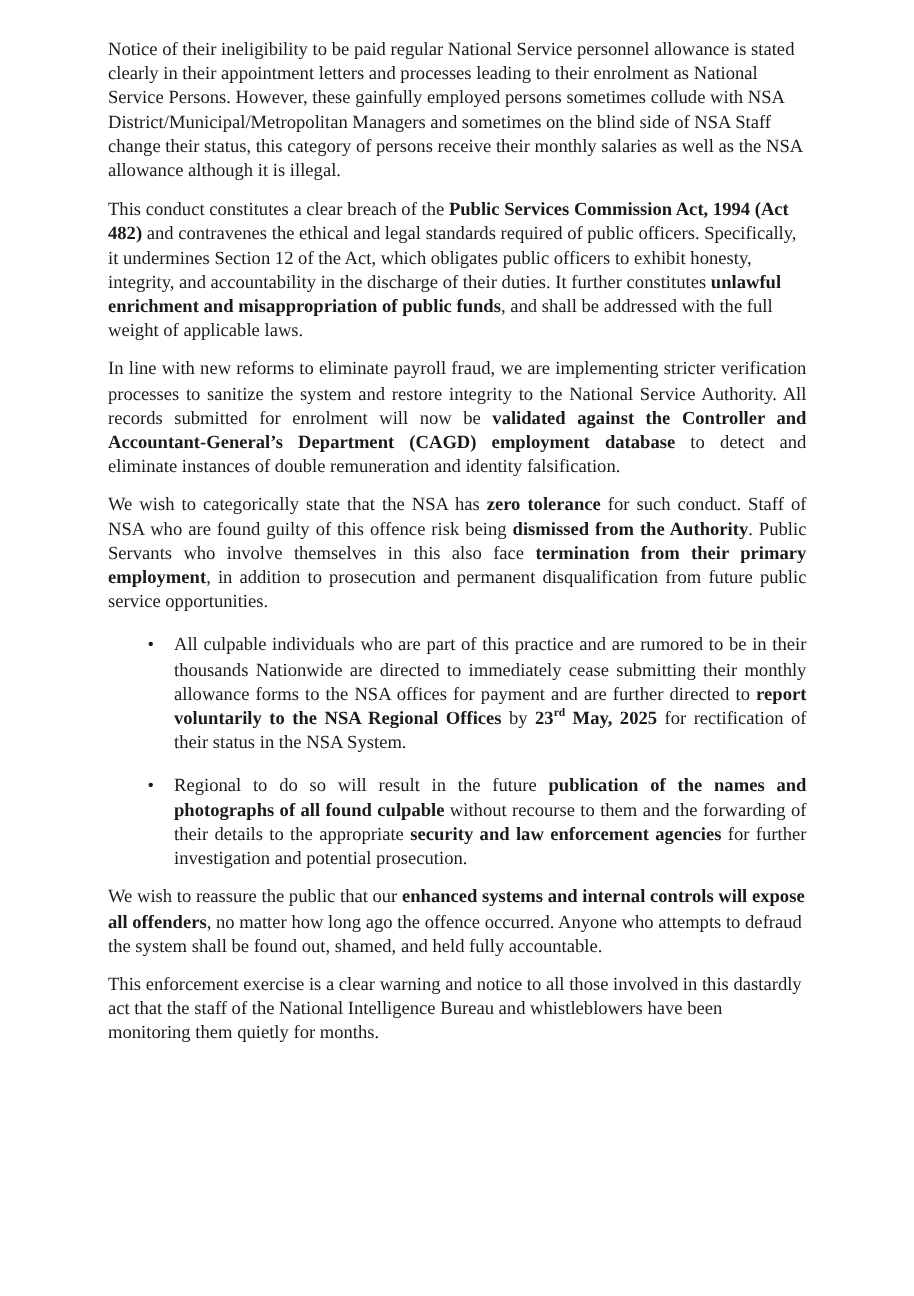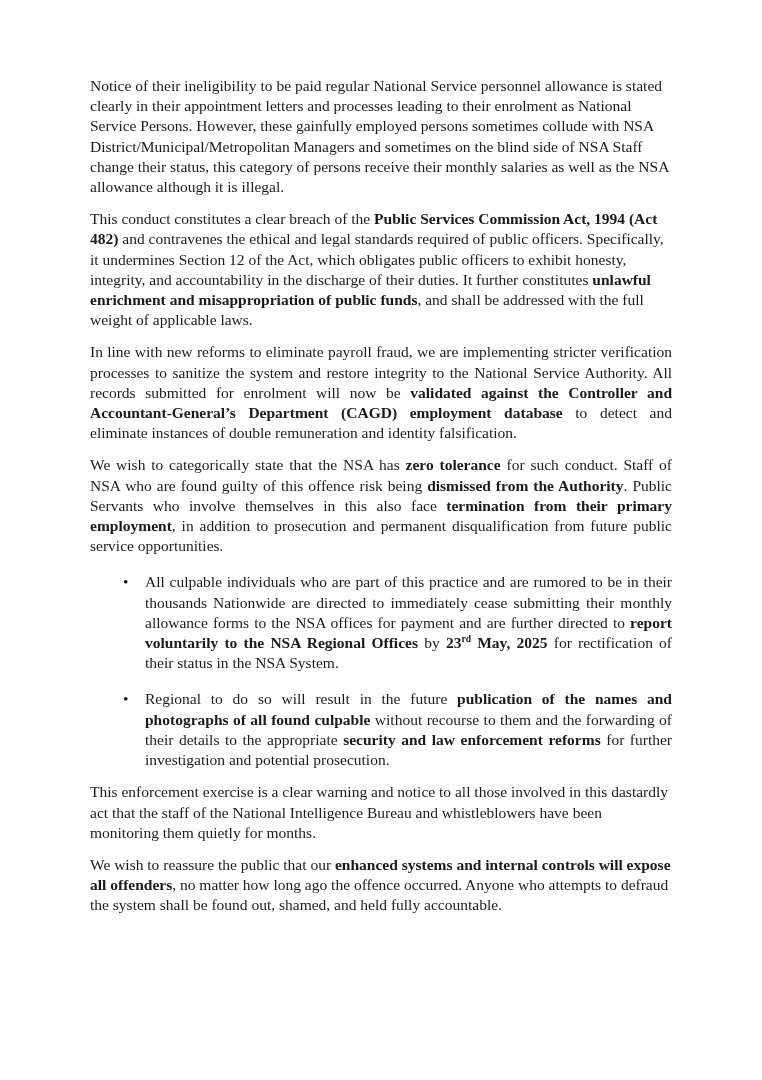--- a/index.html
+++ b/index.html
@@ -6,21 +6,21 @@
     margin: 0;
     padding: 0;
     background: #ffffff;
   }
   .page {
     position: relative;
     width: 762px;
     height: 1080px;
     box-sizing: border-box;
     background: #ffffff;
-    padding: 76px 90px 0 90px;
+    padding: 32px 90px 0 90px;
     font-family: "Liberation Serif", "DejaVu Serif", serif;
     font-size: 15.5px;
     line-height: 20.2px;
     color: #1b1b1b;
     overflow: hidden;
   }
   .page p {
     margin: 0 0 12px 0;
   }
   .page p.align-left { text-align: left; }
@@ -52,18 +52,18 @@
 <body>
 
 <div class="page">
   <div>
       <p class="align-left"><span>Notice of their ineligibility to be paid regular National Service personnel allowance is stated clearly in their appointment letters and processes leading to their enrolment as National Service Persons. However, these gainfully employed persons sometimes collude with NSA District/Municipal/Metropolitan Managers and sometimes on the blind side of NSA Staff change their status, this category of persons receive their monthly salaries as well as the NSA allowance although it is illegal.</span></p>
       <p class="align-left"><span>This conduct constitutes a clear breach of the </span><span class="run-bold">Public Services Commission Act, 1994 (Act 482)</span><span> and contravenes the ethical and legal standards required of public officers. Specifically, it undermines Section 12 of the Act, which obligates public officers to exhibit honesty, integrity, and accountability in the discharge of their duties. It further constitutes </span><span class="run-bold">unlawful enrichment and misappropriation of public funds</span><span>, and shall be addressed with the full weight of applicable laws.</span></p>
       <p class="align-justify"><span>In line with new reforms to eliminate payroll fraud, we are implementing stricter verification processes to sanitize the system and restore integrity to the National Service Authority. All records submitted for enrolment will now be </span><span class="run-bold">validated against the Controller and Accountant-General’s Department (CAGD) employment database</span><span> to detect and eliminate instances of double remuneration and identity falsification.</span></p>
       <p class="align-justify"><span>We wish to categorically state that the NSA has </span><span class="run-bold">zero tolerance</span><span> for such conduct. Staff of NSA who are found guilty of this offence risk being </span><span class="run-bold">dismissed from the Authority</span><span>. Public Servants who involve themselves in this also face </span><span class="run-bold">termination from their primary employment</span><span>, in addition to prosecution and permanent disqualification from future public service opportunities.</span></p>
       <ul>
         <li><span>All culpable individuals who are part of this practice and are rumored to be in their thousands Nationwide are directed to immediately cease submitting their monthly allowance forms to the NSA offices for payment and are further directed to </span><span class="run-bold">report voluntarily to the NSA Regional Offices</span><span> by </span><span class="run-bold">23</span><sup class="run-bold">rd</sup><span class="run-bold"> May, 2025</span><span> for rectification of their status in the NSA System.</span></li>
-        <li><span>Regional to do so will result in the future </span><span class="run-bold">publication of the names and photographs of all found culpable</span><span> without recourse to them and the forwarding of their details to the appropriate </span><span class="run-bold">security and law enforcement reforms</span><span> for further investigation and potential prosecution.</span></li>
+        <li><span>Regional to do so will result in the future </span><span class="run-bold">publication of the names and photographs of all found culpable</span><span> without recourse to them and the forwarding of their details to the appropriate </span><span class="run-bold">security and law enforcement agencies</span><span> for further investigation and potential prosecution.</span></li>
       </ul>
+      <p class="align-left"><span>We wish to reassure the public that our </span><span class="run-bold">enhanced systems and internal controls will expose all offenders</span><span>, no matter how long ago the offence occurred. Anyone who attempts to defraud the system shall be found out, shamed, and held fully accountable.</span></p>
       <p class="align-left"><span>This enforcement exercise is a clear warning and notice to all those involved in this dastardly act that the staff of the National Intelligence Bureau and whistleblowers have been monitoring them quietly for months.</span></p>
-      <p class="align-left"><span>We wish to reassure the public that our </span><span class="run-bold">enhanced systems and internal controls will expose all offenders</span><span>, no matter how long ago the offence occurred. Anyone who attempts to defraud the system shall be found out, shamed, and held fully accountable.</span></p>
     </div>
 </div>
 
 </body></html>

